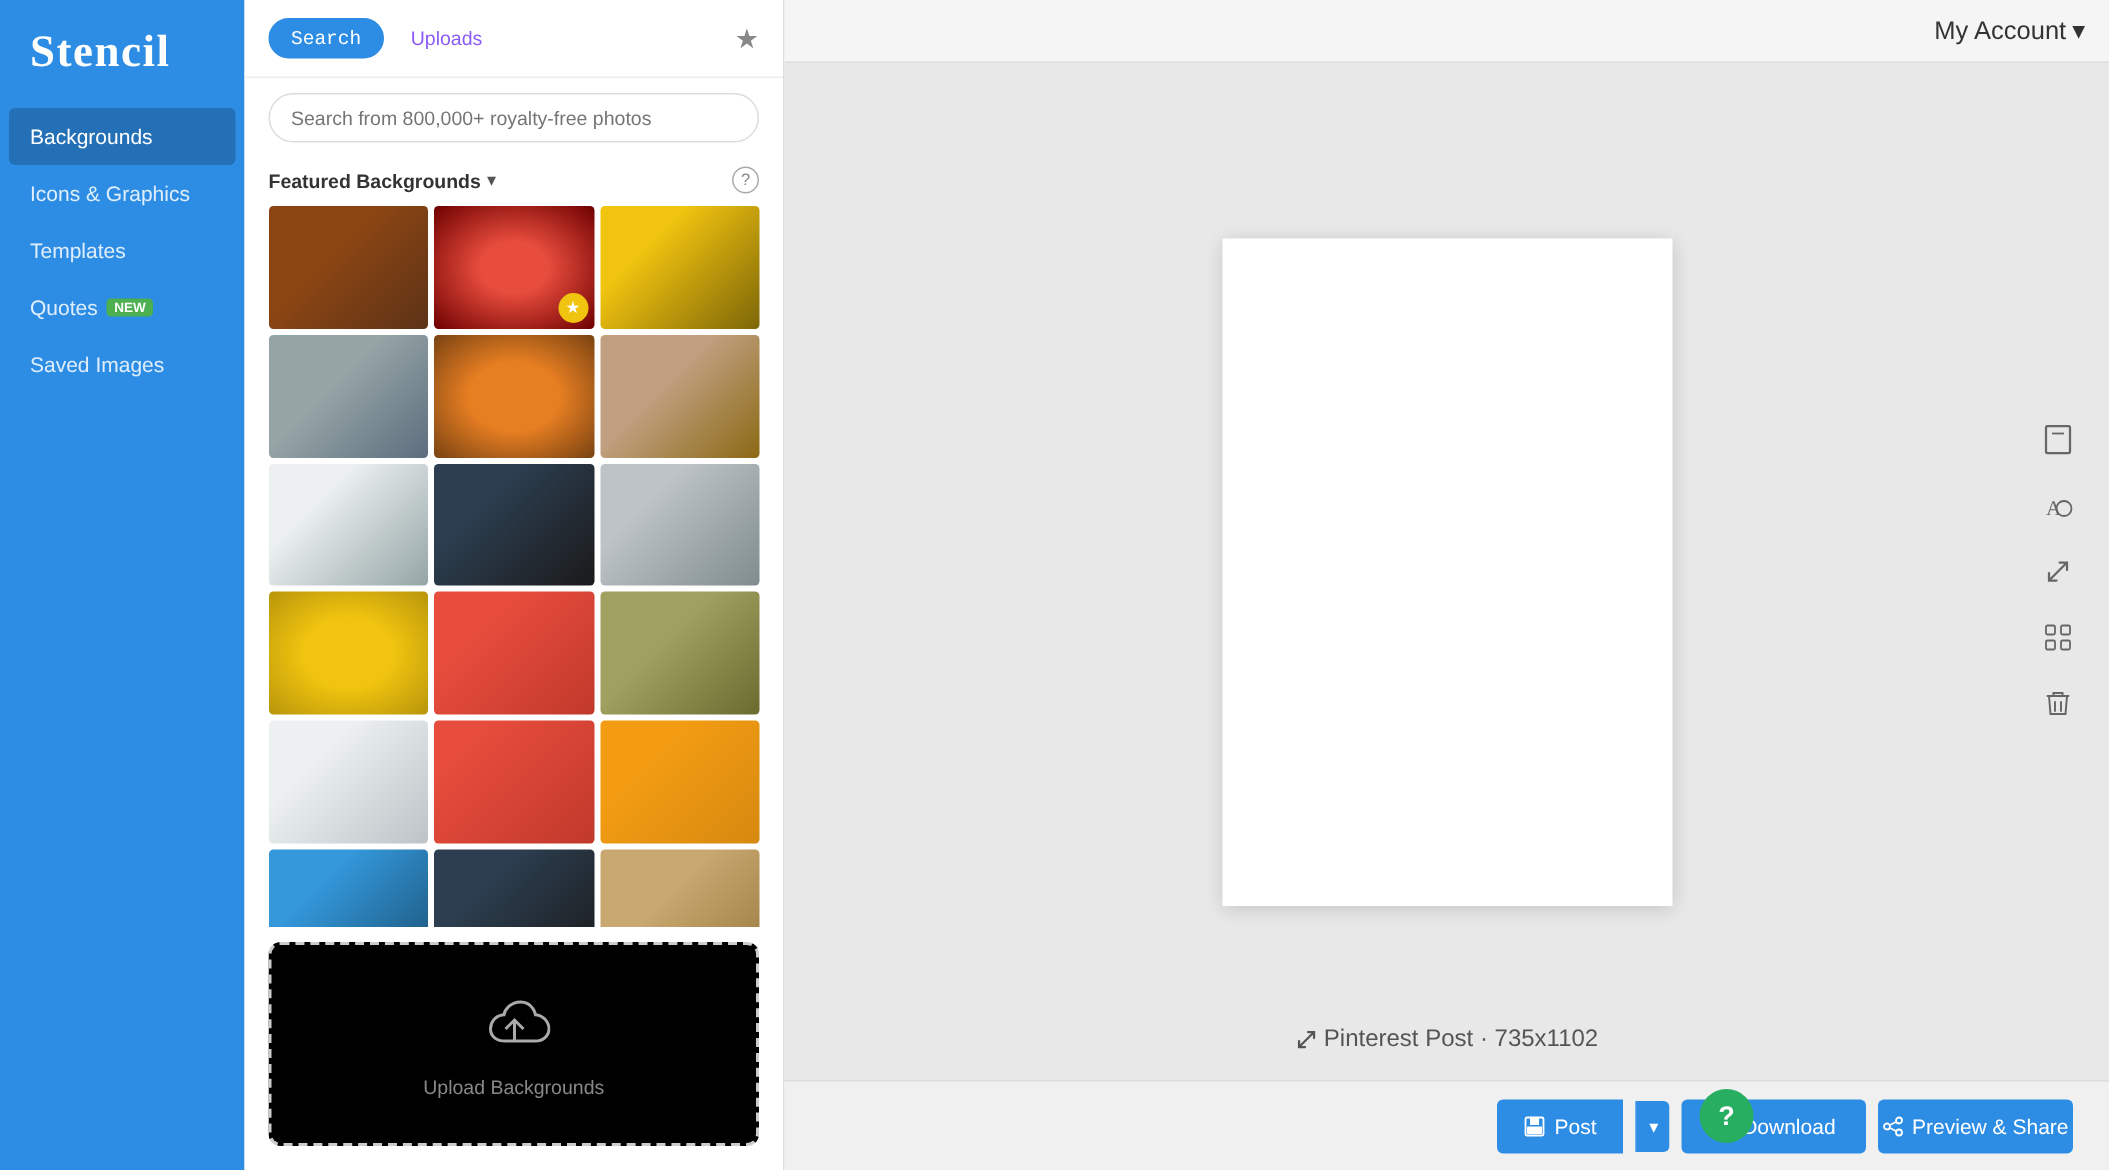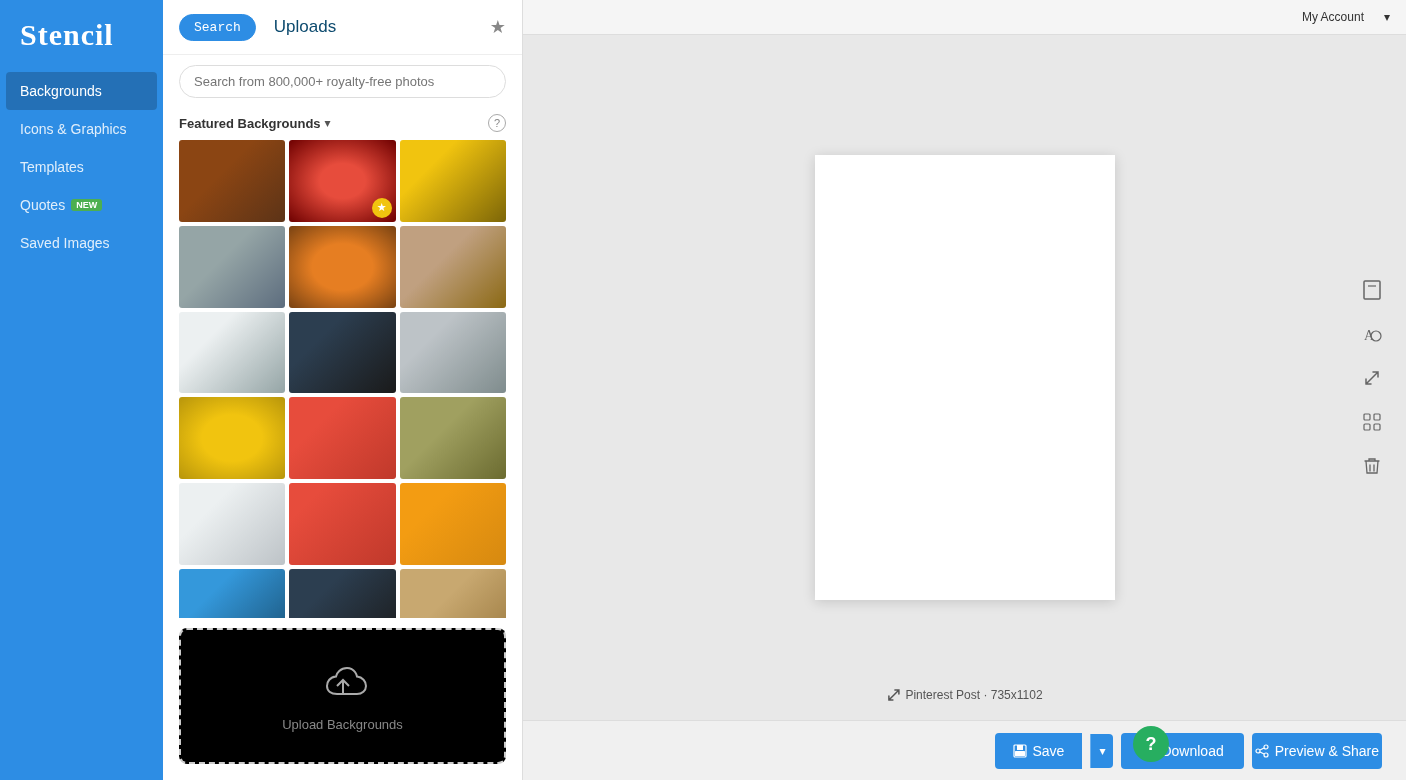--- a/index.html
+++ b/index.html
@@ -68,21 +68,21 @@
       cursor: pointer;
       font-size: 13px;
       color: #333;
       font-family: Liberation Mono, monospace;
     }
     .tab-btn.active {
       background: #2d8de4;
       color: white;
       border-color: #2d8de4;
     }
-    .tab-btn-text { font-size: 17px; color: #0c4a6e; cursor: pointer; padding: 5px 10px; }
+    .tab-btn-text { font-size: 13px; color: #8b5cf6; cursor: pointer; padding: 5px 10px; }
     .favorites-icon { margin-left: auto; font-size: 18px; color: #888; cursor: pointer; }
 
     #search-bar {
       padding: 10px 16px;
     }
     #search-input {
       width: 100%;
       padding: 8px 14px;
       border: 1px solid #ddd;
       border-radius: 20px;
@@ -202,26 +202,26 @@
     }
     #canvas-header {
       padding: 10px 16px;
       background: #f5f5f5;
       border-bottom: 1px solid #ddd;
       display: flex;
       align-items: center;
       justify-content: flex-end;
     }
     #account-btn {
-      font-size: 12px;
+      font-size: 17px;
       color: #333;
       cursor: pointer;
       display: flex;
       align-items: center;
-      gap: 20px;
+      gap: 4px;
     }
     #canvas-wrapper {
       flex: 1;
       display: flex;
       align-items: center;
       justify-content: center;
       position: relative;
     }
     #canvas-board {
       background: white;
@@ -230,21 +230,21 @@
       box-shadow: 0 2px 12px rgba(0,0,0,0.15);
     }
     #canvas-label {
       position: absolute;
       bottom: 18px;
       left: 50%;
       transform: translateX(-50%);
       display: flex;
       align-items: center;
       gap: 5px;
-      font-size: 12px;
+      font-size: 16px;
       color: #555;
       white-space: nowrap;
     }
     #canvas-label svg { width: 14px; height: 14px; }
 
     
     #right-toolbar {
       position: absolute;
       right: 20px;
       top: 50%;
@@ -474,21 +474,21 @@
   </div>
 
   <div id="bottom-bar">
     <div class="help-fab">?</div>
     <button class="btn-save">
       <svg width="14" height="14" viewBox="0 0 14 14" fill="none">
         <rect x="1" y="1" width="12" height="12" rx="1" stroke="white" stroke-width="1.2" fill="none"></rect>
         <rect x="4" y="1" width="6" height="5" fill="white"></rect>
         <rect x="2" y="7" width="10" height="5" rx="0.5" fill="white"></rect>
       </svg>
-      <span>Save</span>
+      <span>Post</span>
     </button>
     <button class="btn-save-arrow">▾</button>
     <button class="btn-download">
       <svg width="14" height="14" viewBox="0 0 14 14" fill="none">
         <path d="M7 1V9M4 6L7 9L10 6M2 11H12" stroke="white" stroke-width="1.5" stroke-linecap="round"></path>
       </svg>
       <span>Download</span>
     </button>
     <button class="btn-preview">
       <svg width="14" height="14" viewBox="0 0 14 14" fill="none">

